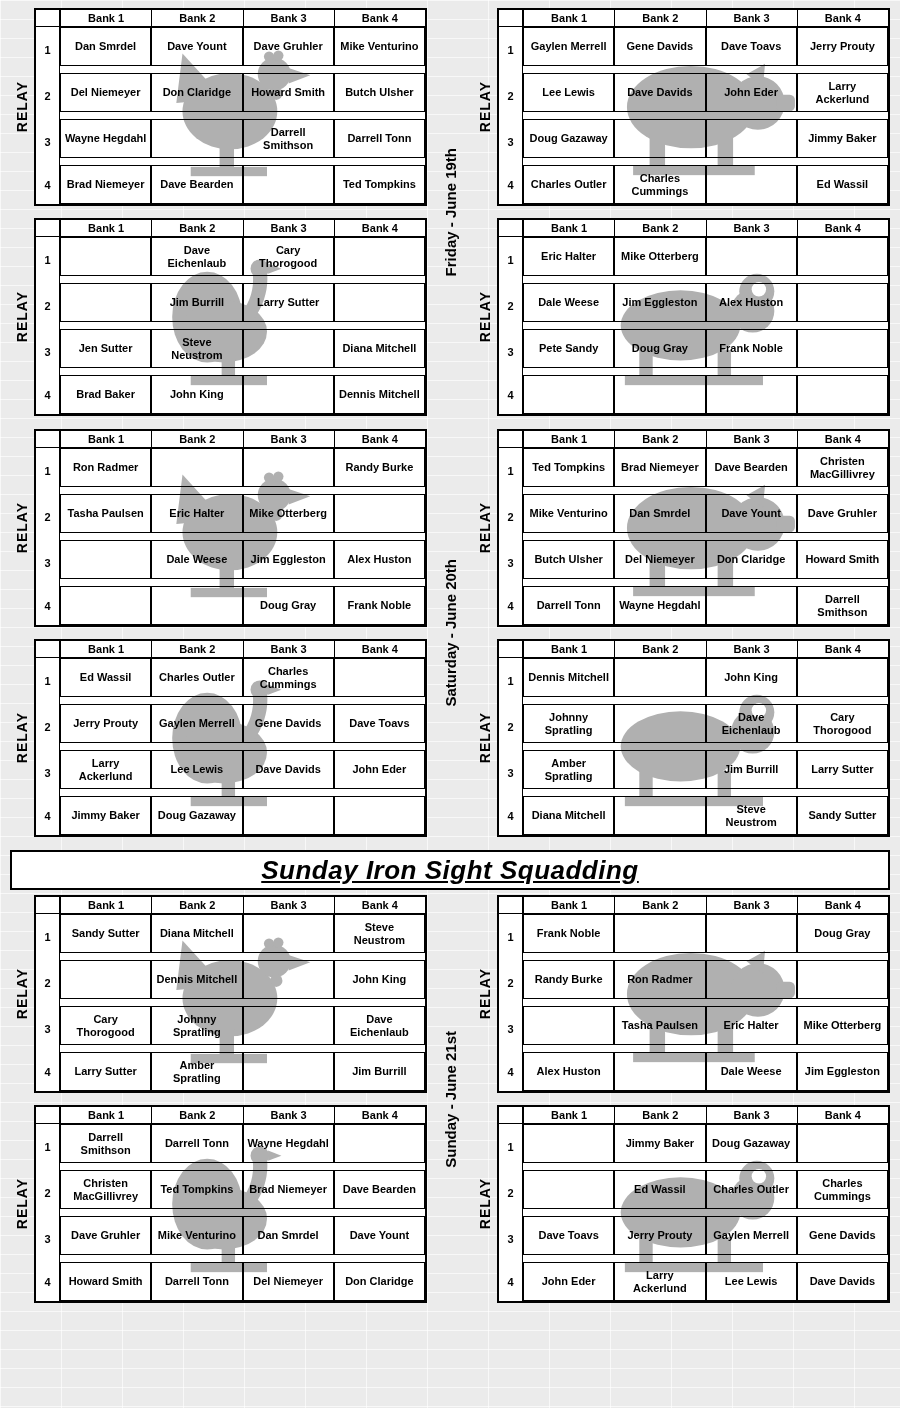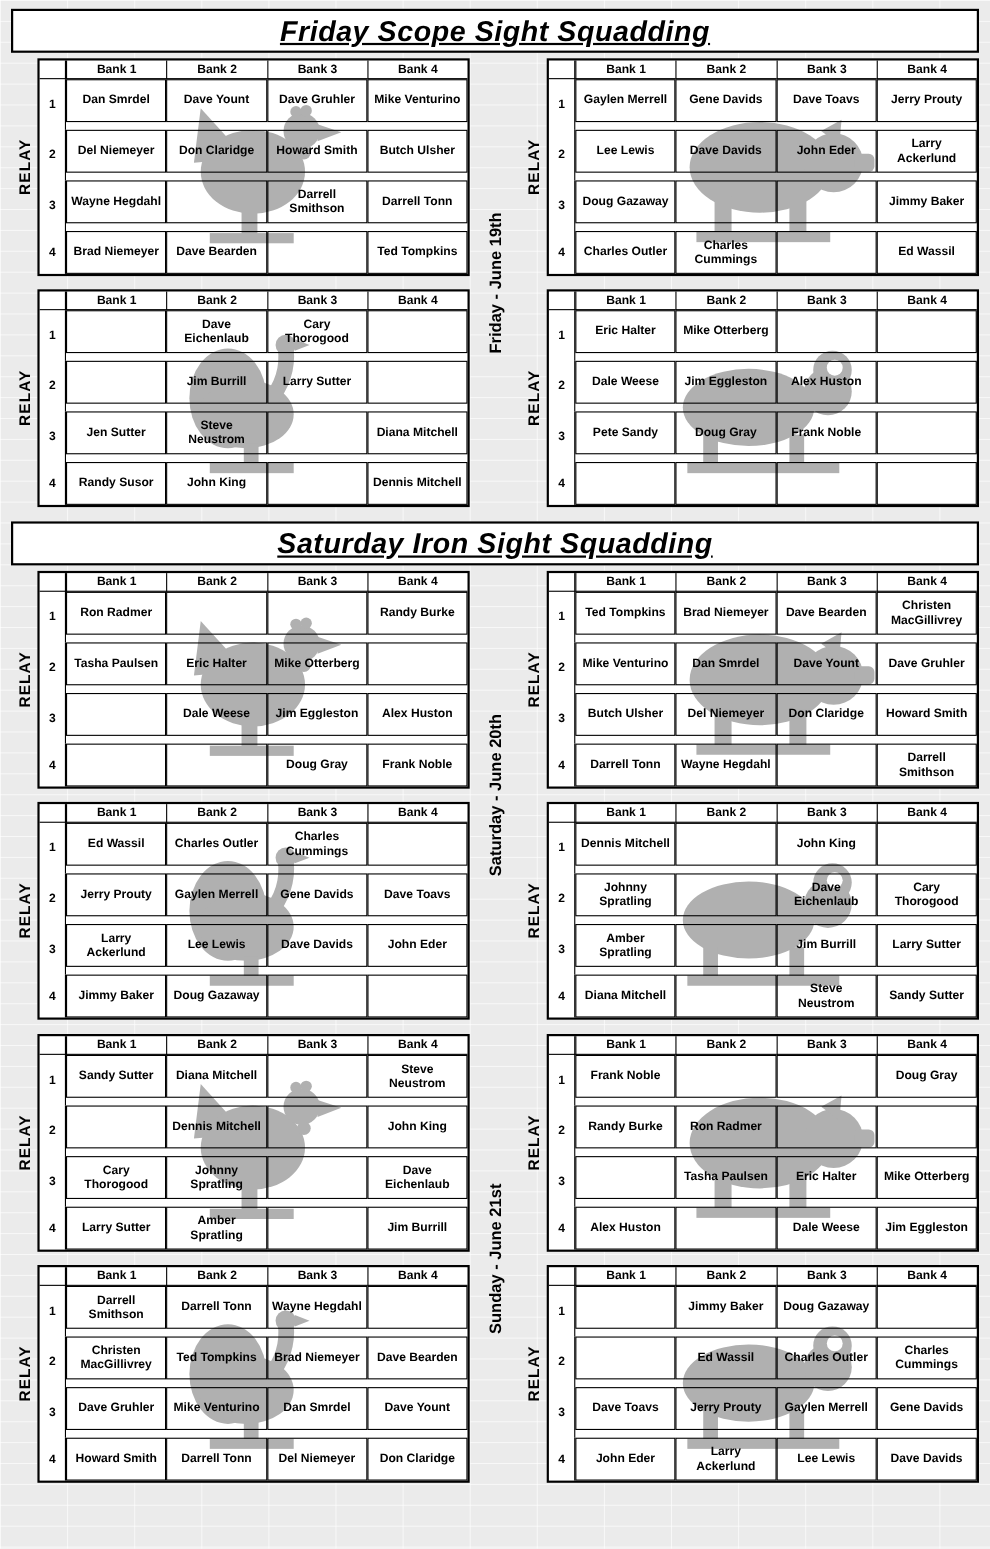--- a/index.html
+++ b/index.html
@@ -104,23 +104,20 @@
     display: flex; align-items: center; justify-content: center;
     font-weight: bold; font-size: 11px;
   }
   .spacer { }
 </style>
 </head>
 <body>
 
 <div class="page" id="app">
     <section class="section">
-      <div class="title-banner">
-        <span>Friday Scope Sight Squadding</span>
-      </div>
       <div class="section-body">
         <div class="col">
           <div class="table-block">
             <div class="relay-label">
               <span>RELAY</span>
             </div>
             <div class="table-wrap">
               <svg class="silhouette" viewBox="0 0 200 134" preserveAspectRatio="xMidYMid meet" fill="#b0b0b0">
                 <polygon points="48,10 88,54 42,58"></polygon>
                 <ellipse cx="94" cy="66" rx="46" ry="37"></ellipse>
@@ -196,21 +193,21 @@
                 <div class="name-cell" style="grid-column:4;grid-row:4">Larry Sutter</div>
                 <div class="name-cell" style="grid-column:5;grid-row:4"></div>
                 <div class="spacer" style="grid-column:2 / 6;grid-row:5"></div>
                 <div class="num-cell" style="grid-column:1;grid-row:6 / span 2">3</div>
                 <div class="name-cell" style="grid-column:2;grid-row:6">Jen Sutter</div>
                 <div class="name-cell" style="grid-column:3;grid-row:6">Steve Neustrom</div>
                 <div class="name-cell" style="grid-column:4;grid-row:6"></div>
                 <div class="name-cell" style="grid-column:5;grid-row:6">Diana Mitchell</div>
                 <div class="spacer" style="grid-column:2 / 6;grid-row:7"></div>
                 <div class="num-cell" style="grid-column:1;grid-row:8 / span 1">4</div>
-                <div class="name-cell" style="grid-column:2;grid-row:8">Randy Susor</div>
+                <div class="name-cell" style="grid-column:2;grid-row:8">Brad Baker</div>
                 <div class="name-cell" style="grid-column:3;grid-row:8">John King</div>
                 <div class="name-cell" style="grid-column:4;grid-row:8"></div>
                 <div class="name-cell" style="grid-column:5;grid-row:8">Dennis Mitchell</div>
               </div>
             </div>
           </div>
         </div>
         <div class="date-strip">
           <span>Friday - June 19th</span>
         </div>
@@ -304,23 +301,20 @@
                 <div class="name-cell" style="grid-column:3;grid-row:8"></div>
                 <div class="name-cell" style="grid-column:4;grid-row:8"></div>
                 <div class="name-cell" style="grid-column:5;grid-row:8"></div>
               </div>
             </div>
           </div>
         </div>
       </div>
     </section>
     <section class="section">
-      <div class="title-banner">
-        <span>Saturday Iron Sight Squadding</span>
-      </div>
       <div class="section-body">
         <div class="col">
           <div class="table-block">
             <div class="relay-label">
               <span>RELAY</span>
             </div>
             <div class="table-wrap">
               <svg class="silhouette" viewBox="0 0 200 134" preserveAspectRatio="xMidYMid meet" fill="#b0b0b0">
                 <polygon points="48,10 88,54 42,58"></polygon>
                 <ellipse cx="94" cy="66" rx="46" ry="37"></ellipse>
@@ -504,20 +498,23 @@
                 <div class="name-cell" style="grid-column:3;grid-row:8"></div>
                 <div class="name-cell" style="grid-column:4;grid-row:8">Steve Neustrom</div>
                 <div class="name-cell" style="grid-column:5;grid-row:8">Sandy Sutter</div>
               </div>
             </div>
           </div>
         </div>
       </div>
     </section>
     <section class="section">
+      <div class="title-banner">
+        <span>Sunday Iron Sight Squadding</span>
+      </div>
       <div class="section-body">
         <div class="col">
           <div class="table-block">
             <div class="relay-label">
               <span>RELAY</span>
             </div>
             <div class="table-wrap">
               <svg class="silhouette" viewBox="0 0 200 134" preserveAspectRatio="xMidYMid meet" fill="#b0b0b0">
                 <polygon points="48,10 88,54 42,58"></polygon>
                 <ellipse cx="94" cy="66" rx="46" ry="37"></ellipse>

